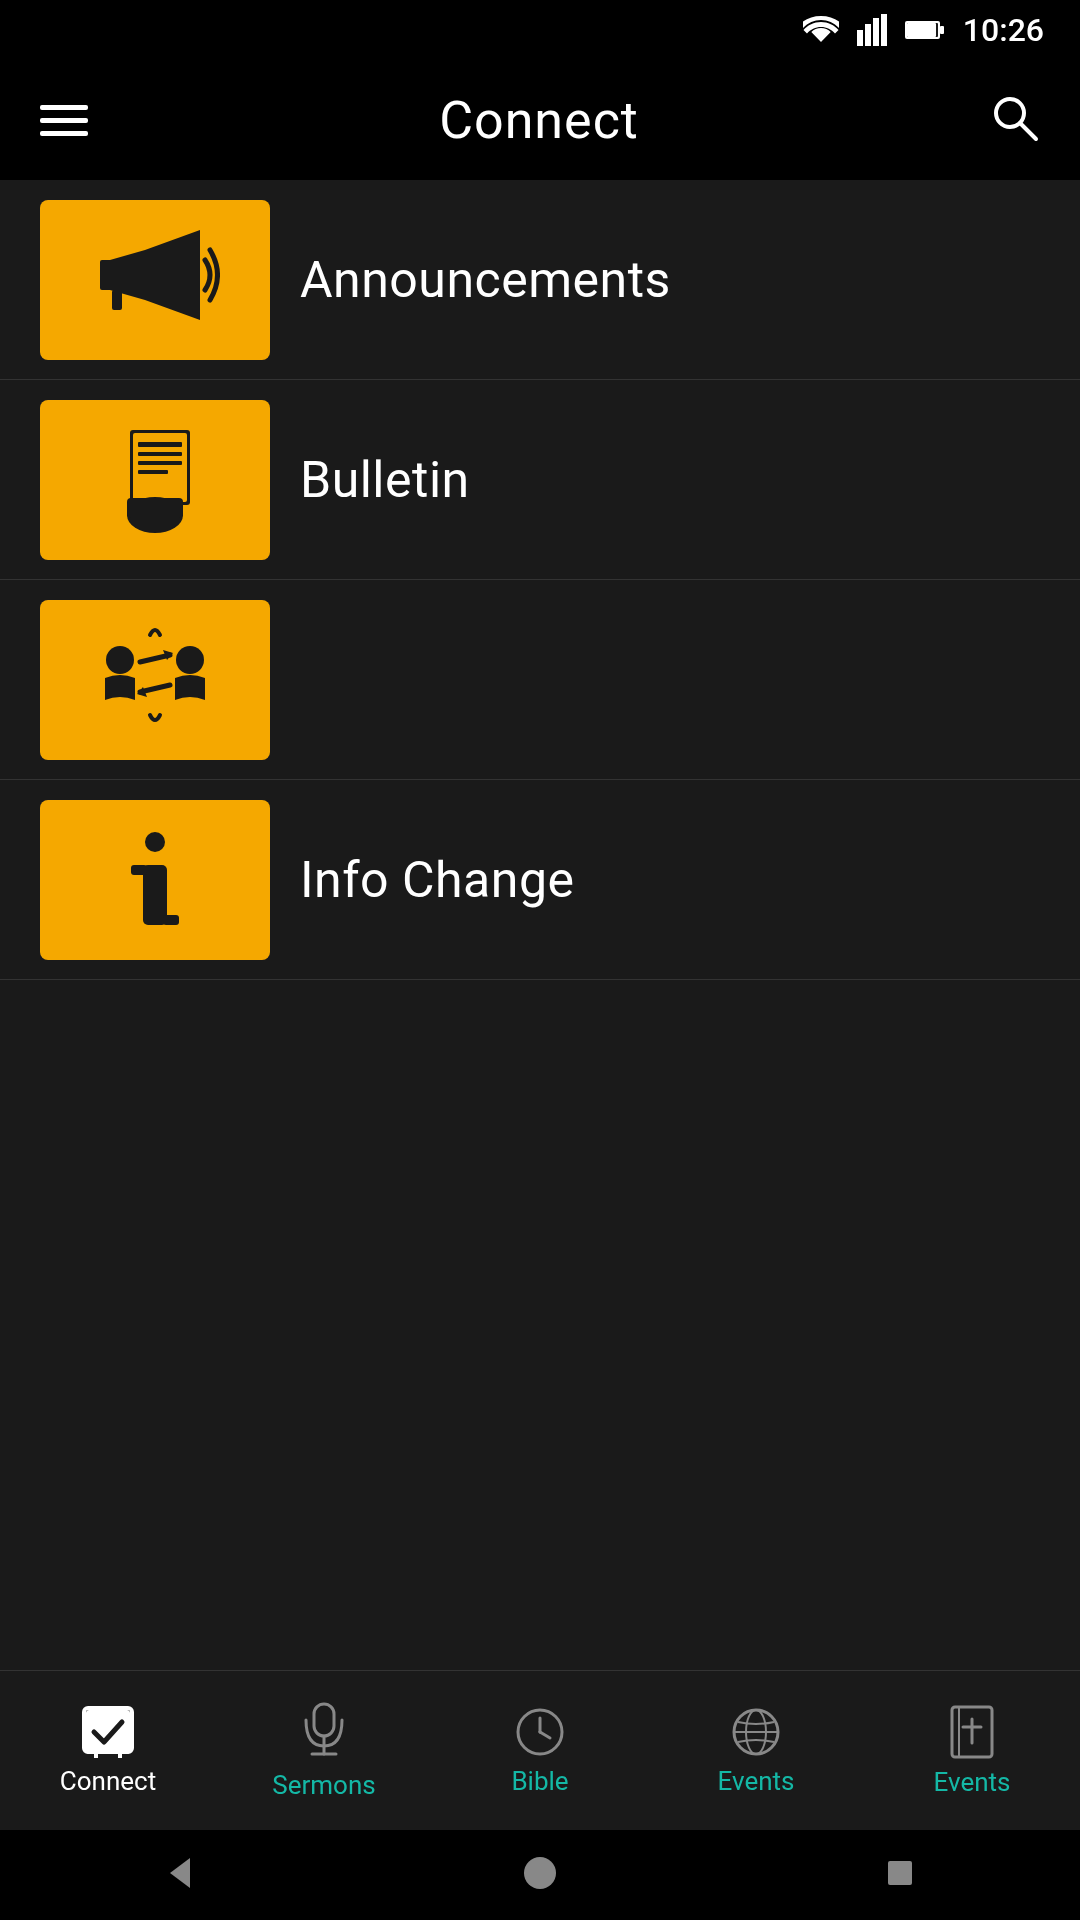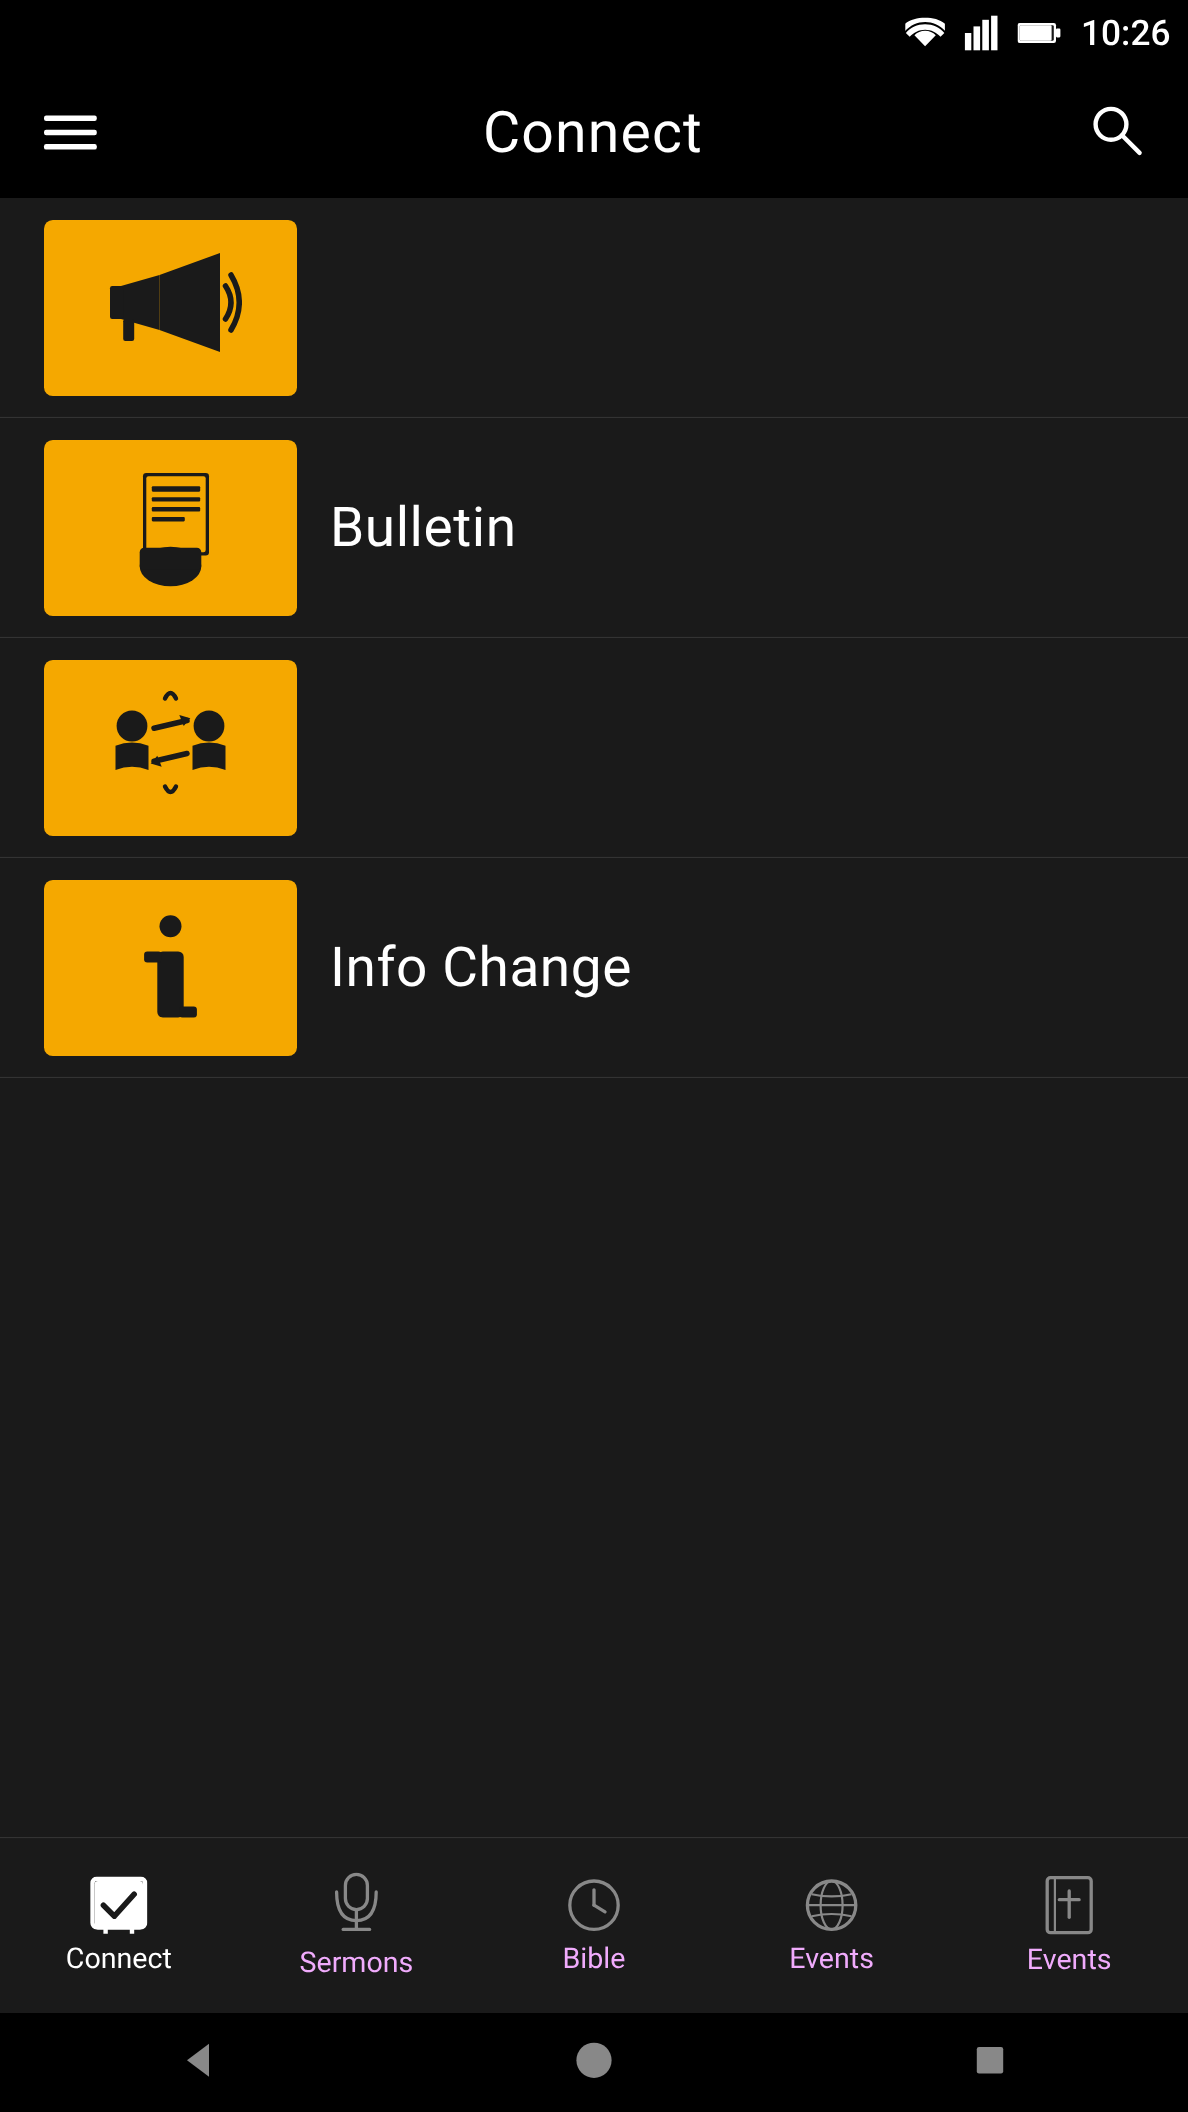--- a/index.html
+++ b/index.html
@@ -16,21 +16,21 @@
     }
 
     
     .status-bar {
       width: 100%;
       height: 60px;
       background-color: #000000;
       display: flex;
       align-items: center;
       justify-content: flex-end;
-      padding: 0 16px;
+      padding: 0 36px;
       gap: 20px;
     }
 
     .status-bar-icons {
       display: flex;
       align-items: center;
       gap: 18px;
     }
 
     .status-time {
@@ -130,21 +130,21 @@
       display: flex;
       flex-direction: column;
       align-items: center;
       gap: 8px;
       cursor: pointer;
       flex: 1;
     }
 
     .nav-item-label {
       font-size: 26px;
-      color: #f0abfc;
+      color: #14b8a6;
     }
 
     .nav-item.active .nav-item-label {
       color: #ffffff;
     }
 
     .nav-item svg {
       fill: #888888;
     }
 
@@ -225,20 +225,21 @@
           <rect fill="#1a1a1a" x="10" y="35" width="12" height="30" rx="2"></rect>
 
           <polygon points="55,25 110,5 110,95 55,75" fill="#1a1a1a"></polygon>
 
           <path d="M115,35 Q125,50 115,65" stroke="#1a1a1a" stroke-width="5" fill="none" stroke-linecap="round"></path>
           <path d="M120,25 Q135,50 120,75" stroke="#1a1a1a" stroke-width="5" fill="none" stroke-linecap="round"></path>
 
           <rect fill="#1a1a1a" x="22" y="65" width="10" height="20" rx="2"></rect>
         </svg>
       </div>
+      <span class="menu-item-label">Announcements</span>
     </div>
 
     <div class="menu-item">
       <div class="menu-icon-box">
         <svg width="120" height="120" viewBox="0 0 120 120">
 
           <rect fill="#1a1a1a" x="35" y="10" width="60" height="75" rx="3"></rect>
           <rect fill="#f5a800" x="38" y="13" width="54" height="69" rx="2"></rect>
 
           <rect fill="#1a1a1a" x="43" y="22" width="44" height="5" rx="1"></rect>

